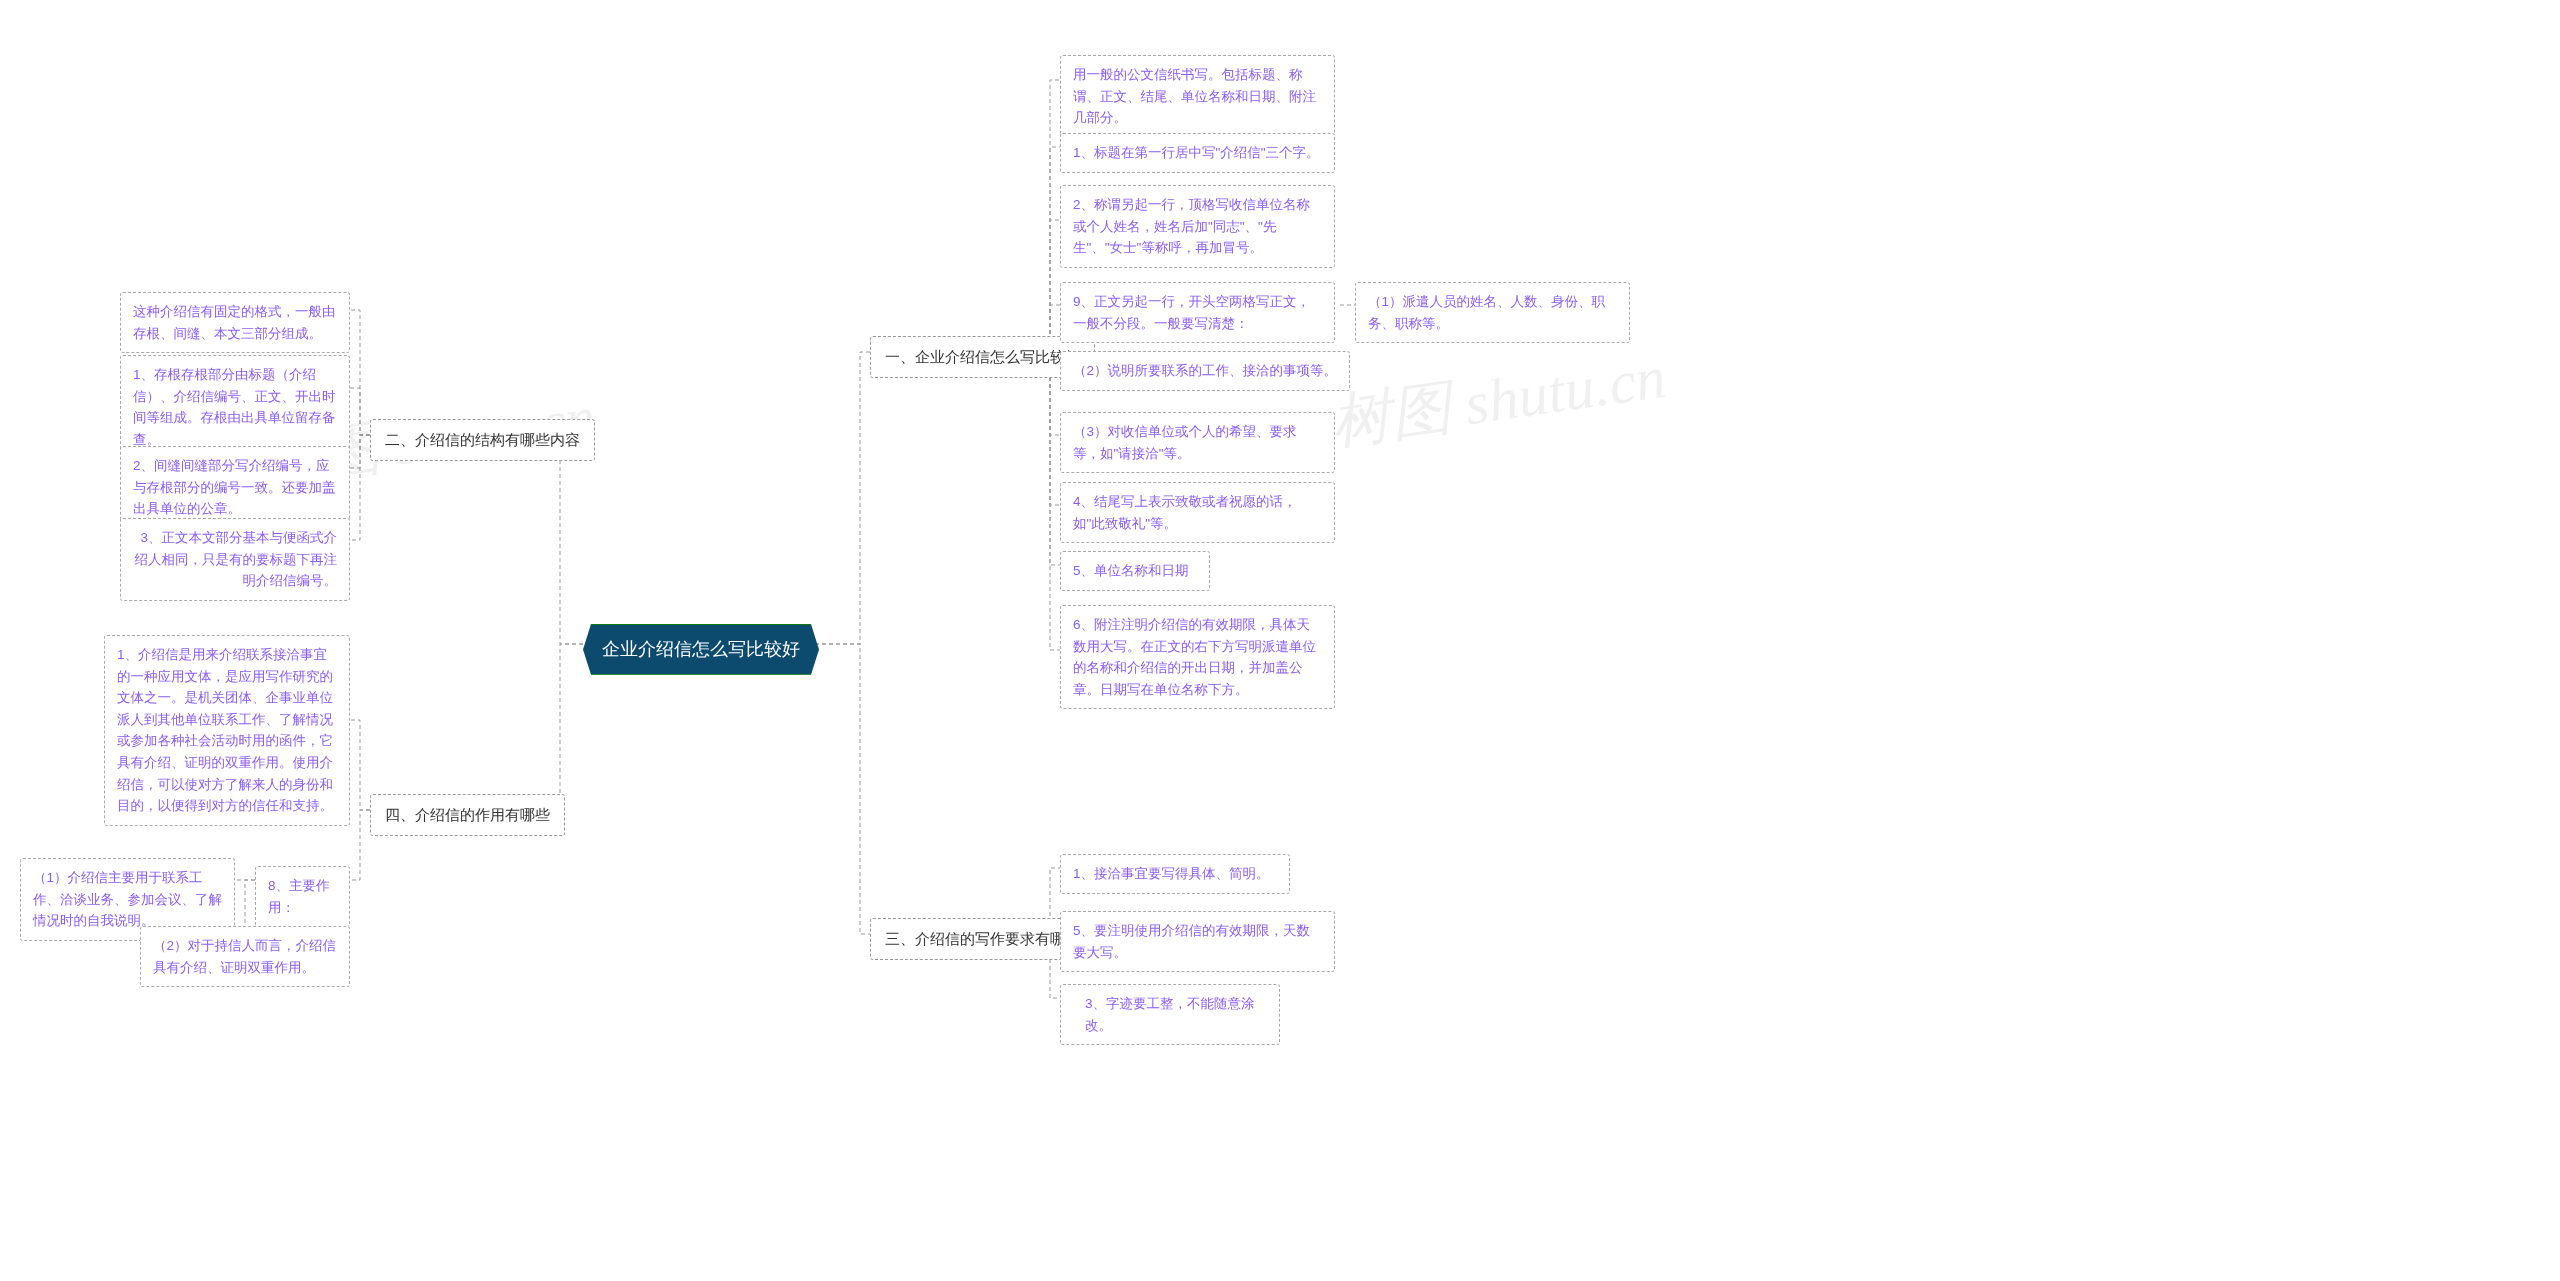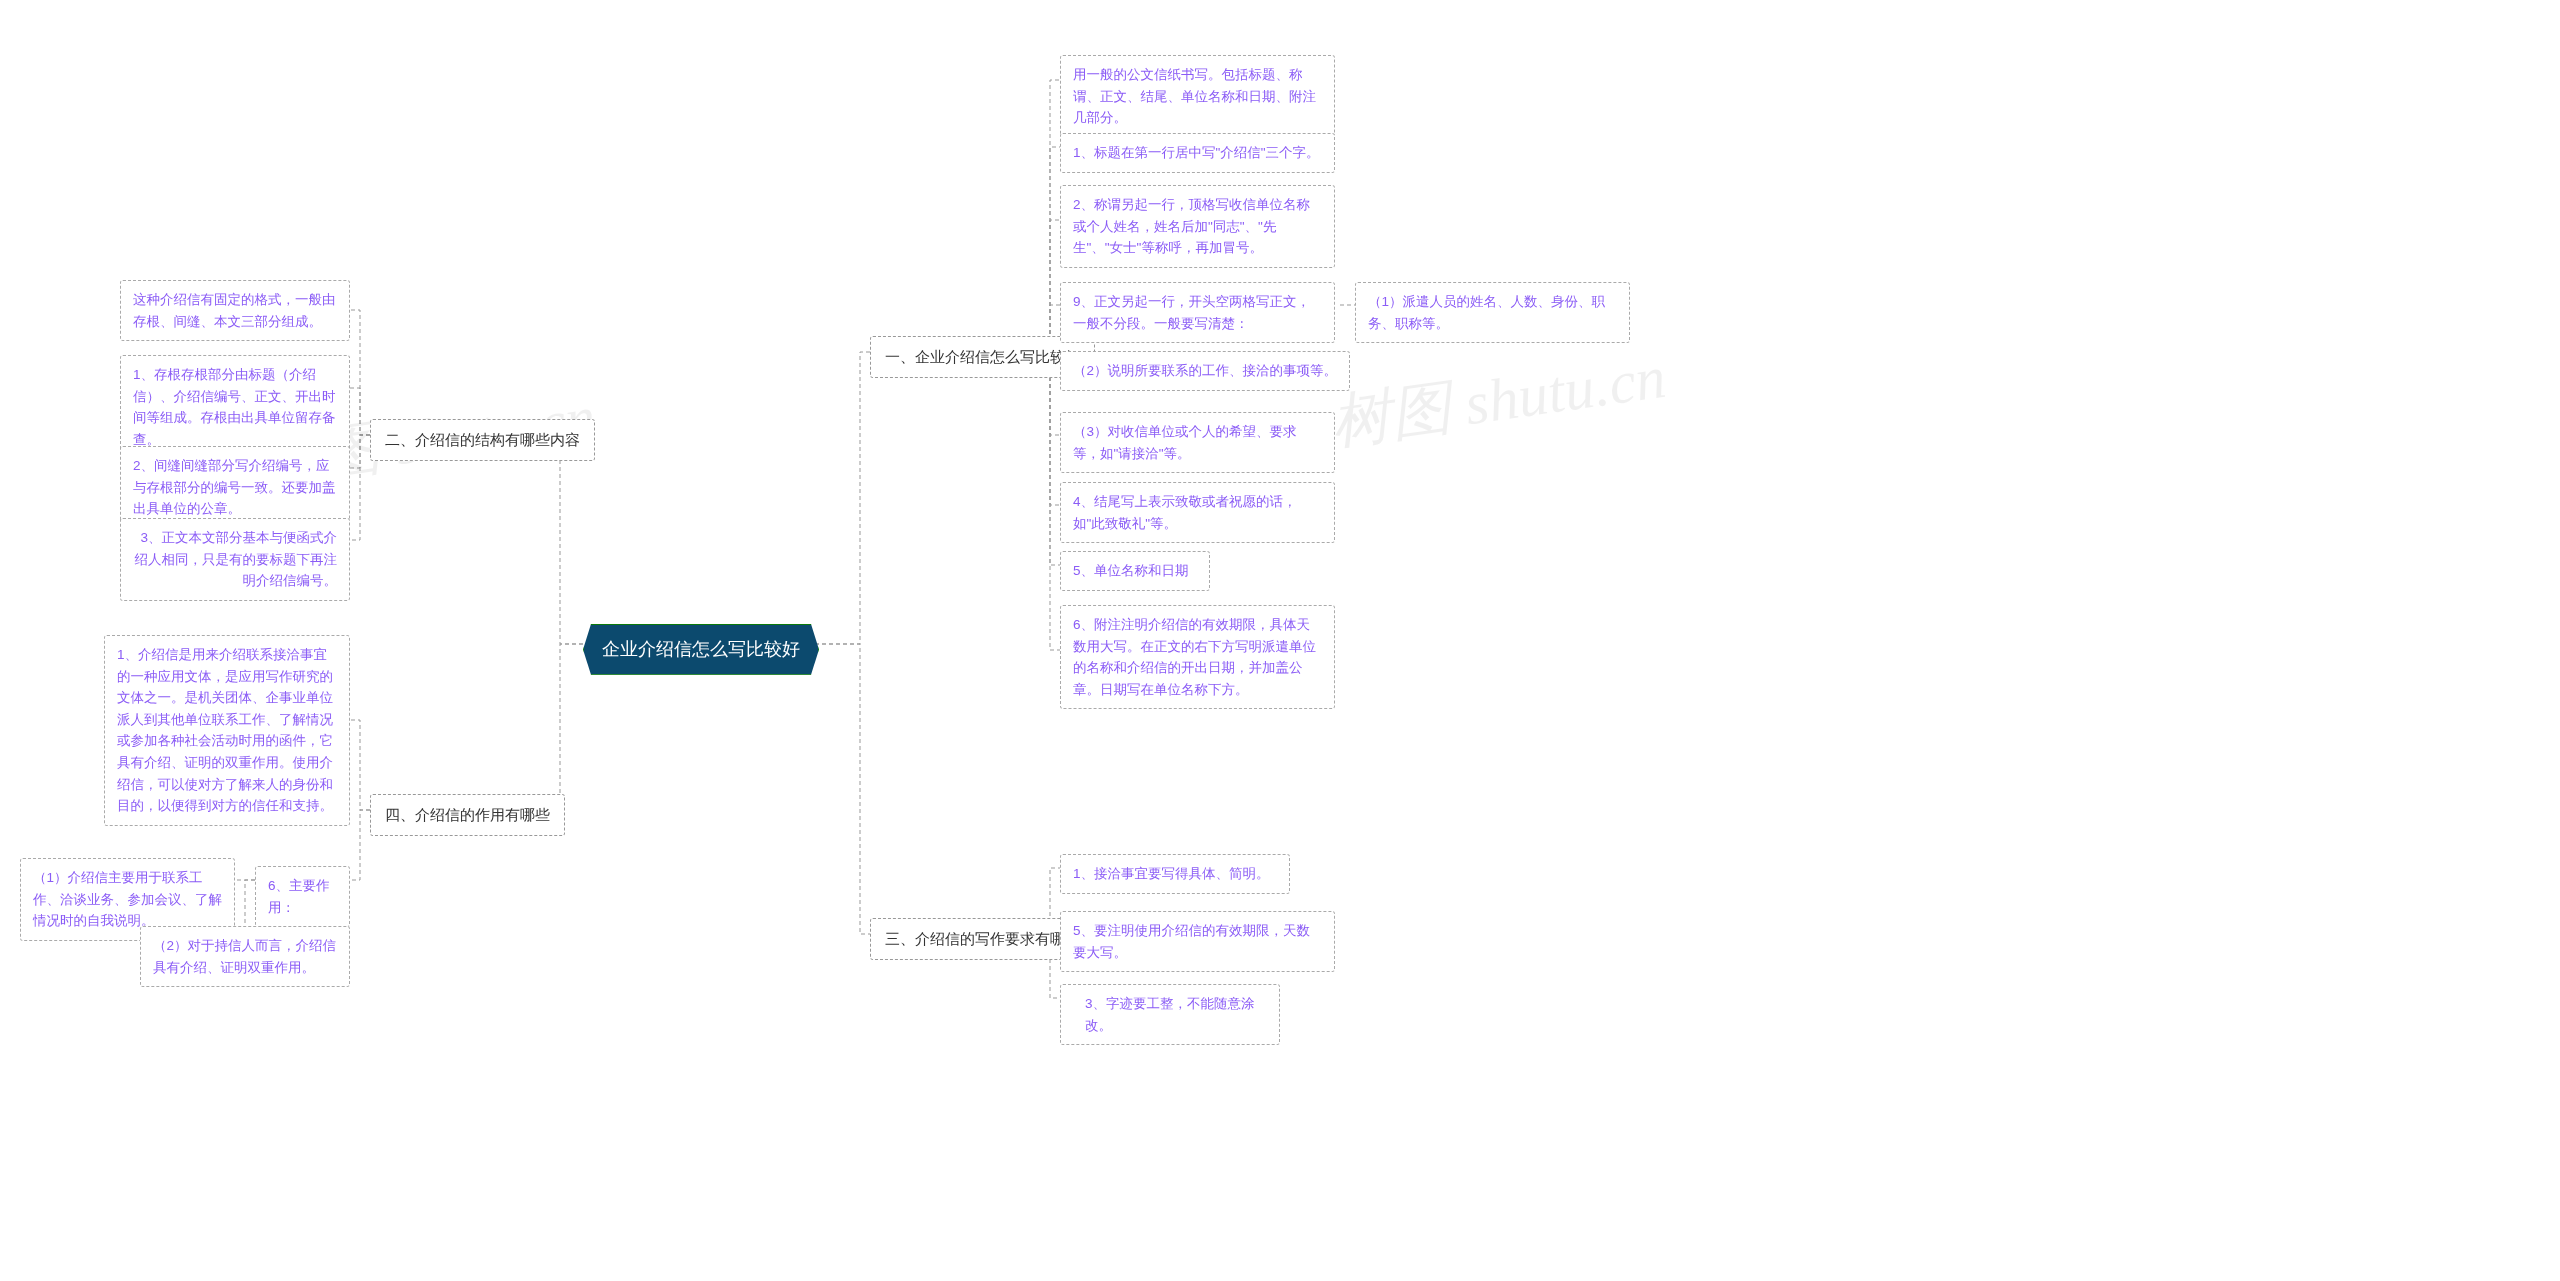--- a/index.html
+++ b/index.html
@@ -125,22 +125,22 @@
 <div class="node leaf" style="left:1060px; top:482px; width:275px;">4、结尾写上表示致敬或者祝愿的话，如"此致敬礼"等。</div>
 <div class="node leaf" style="left:1060px; top:551px; width:150px;">5、单位名称和日期</div>
 <div class="node leaf" style="left:1060px; top:605px; width:275px;">6、附注注明介绍信的有效期限，具体天数用大写。在正文的右下方写明派遣单位的名称和介绍信的开出日期，并加盖公章。日期写在单位名称下方。</div>
 
 <div class="node branch" style="left:870px; top:918px;">三、介绍信的写作要求有哪些</div>
 <div class="node leaf" style="left:1060px; top:854px; width:230px;">1、接洽事宜要写得具体、简明。</div>
 <div class="node leaf" style="left:1060px; top:911px; width:275px;">5、要注明使用介绍信的有效期限，天数要大写。</div>
 <div class="node leaf" style="left:1060px; top:984px; width:220px;padding-left:24px;">3、字迹要工整，不能随意涂改。</div>
 
 <div class="node branch" style="left:370px; top:419px;">二、介绍信的结构有哪些内容</div>
-<div class="node leaf" style="left:120px; top:280px; width:230px;font-family:Liberation Serif, serif;">这种介绍信有固定的格式，一般由存根、间缝、本文三部分组成。</div>
+<div class="node leaf" style="left:120px; top:292px; width:230px;font-family:Liberation Serif, serif;">这种介绍信有固定的格式，一般由存根、间缝、本文三部分组成。</div>
 <div class="node leaf" style="left:120px; top:355px; width:230px;">1、存根存根部分由标题（介绍信）、介绍信编号、正文、开出时间等组成。存根由出具单位留存备查。</div>
 <div class="node leaf" style="left:120px; top:446px; width:230px;">2、间缝间缝部分写介绍编号，应与存根部分的编号一致。还要加盖出具单位的公章。</div>
 <div class="node leaf" style="left:120px; top:518px; width:230px;text-align:right;">3、正文本文部分基本与便函式介绍人相同，只是有的要标题下再注明介绍信编号。</div>
 
 <div class="node branch" style="left:370px; top:794px;">四、介绍信的作用有哪些</div>
 <div class="node leaf" style="left:104px; top:635px; width:246px;">1、介绍信是用来介绍联系接洽事宜的一种应用文体，是应用写作研究的文体之一。是机关团体、企事业单位派人到其他单位联系工作、了解情况或参加各种社会活动时用的函件，它具有介绍、证明的双重作用。使用介绍信，可以使对方了解来人的身份和目的，以便得到对方的信任和支持。</div>
-<div class="node leaf" style="left:255px; top:866px; width:95px;">6、主要作用：</div>
+<div class="node leaf" style="left:255px; top:866px; width:95px;">8、主要作用：</div>
 <div class="node leaf" style="left:20px; top:858px; width:215px;">（1）介绍信主要用于联系工作、洽谈业务、参加会议、了解情况时的自我说明。</div>
 <div class="node leaf" style="left:140px; top:926px; width:210px;">（2）对于持信人而言，介绍信具有介绍、证明双重作用。</div>
 
 </body></html>

